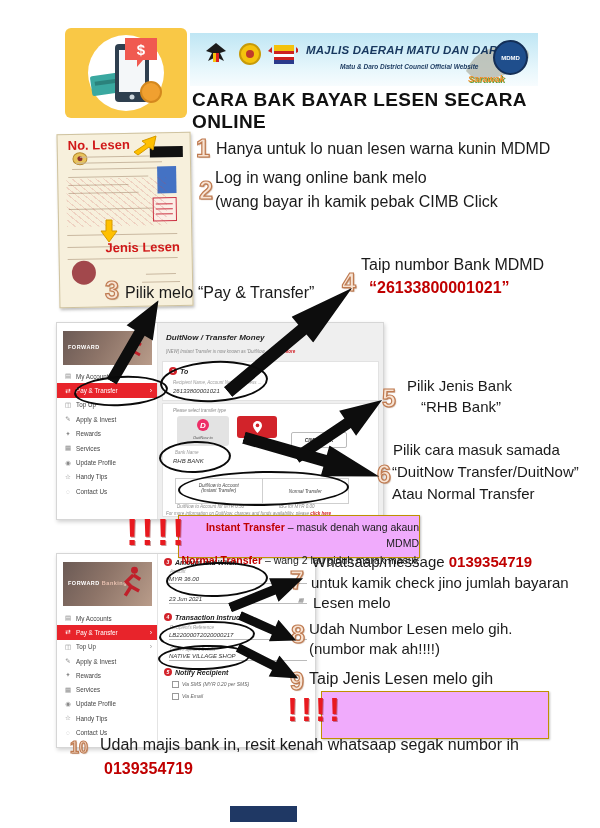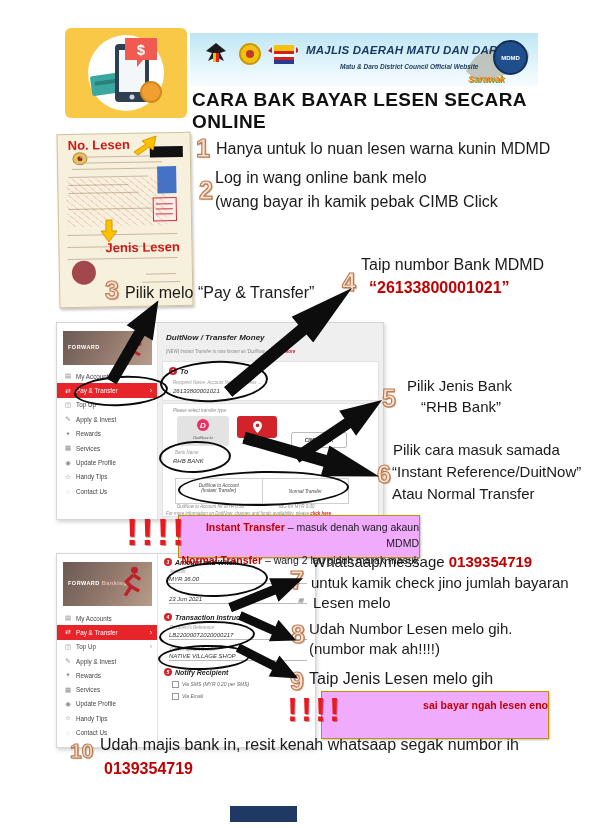--- a/index.html
+++ b/index.html
@@ -159,39 +159,39 @@
 <div class="snum" style="left:342px;top:270px">4</div>
 <div class="stext" style="left:361px;top:256px">Taip numbor Bank MDMD</div>
 <div class="stext red-b" style="left:369px;top:279px">“26133800001021”</div>
 
 <div class="snum" style="left:382px;top:386px">5</div>
 <div class="stext15" style="left:407px;top:377px">Pilik Jenis Bank</div>
 <div class="stext15" style="left:421px;top:398px">“RHB Bank”</div>
 
 <div class="snum" style="left:377px;top:462px">6</div>
 <div class="stext15" style="left:393px;top:441px">Pilik cara masuk samada</div>
-<div class="stext15" style="left:392px;top:463px">“Instant Reference/DuitNow”</div>
+<div class="stext15" style="left:392px;top:463px">“DuitNow Transfer/DuitNow”</div>
 <div class="stext15" style="left:392px;top:485px">Atau Normal Transfer</div>
 
 <div class="stext15" style="left:312px;top:553px">
   <span>Whatsaap/message</span>
   <span class="red-b">0139354719</span>
 </div>
 <div class="snum" style="left:290px;top:568px">7</div>
 <div class="stext15" style="left:311px;top:574px">untuk kamik check jino jumlah bayaran</div>
 <div class="stext15" style="left:313px;top:594px">Lesen melo</div>
 
 <div class="snum" style="left:291px;top:622px">8</div>
 <div class="stext15" style="left:309px;top:620px">Udah Numbor Lesen melo gih.</div>
 <div class="stext15" style="left:309px;top:640px">(numbor mak ah!!!!)</div>
 
 <div class="snum" style="left:290px;top:669px">9</div>
 <div class="stext" style="left:309px;top:670px">Taip Jenis Lesen melo gih</div>
 
-<div class="snum" style="left:70px;top:740px;font-size:21px">10</div>
+<div class="snum" style="left:70px;top:740px;font-size:16px">10</div>
 <div class="stext" style="left:100px;top:736px">Udah majis bank in, resit kenah whatsaap segak numbor ih</div>
 <div class="stext red-b" style="left:104px;top:760px">0139354719</div>
 
 <div class="barrow" style="left:88px;top:323px;width:94px;height:36px;transform:rotate(-60deg)"></div>
 <div class="barrow" style="left:209px;top:320px;width:162px;height:40px;transform:rotate(-40deg)"></div>
 <div class="barrow" style="left:287px;top:411px;width:104px;height:36px;transform:rotate(-34deg)"></div>
 <div class="barrow" style="left:241px;top:438px;width:141px;height:38px;transform:rotate(16deg)"></div>
 <div class="barrow" style="left:227px;top:578px;width:79px;height:30px;transform:rotate(-22deg)"></div>
 <div class="barrow" style="left:237px;top:614px;width:62px;height:28px;transform:rotate(24deg)"></div>
 <div class="barrow" style="left:234px;top:649px;width:68px;height:28px;transform:rotate(27deg)"></div>
@@ -388,16 +388,15 @@
 <div class="ellipse" style="left:158px;top:645px;width:88px;height:21px;transform:rotate(-2deg)"></div>
 
 <div class="bang" style="left:126px;top:514px;font-size:37px">!!!!</div>
 <div class="warnbox" style="left:178px;top:515px;width:240px;height:38px;font-size:10.5px;line-height:1.55;padding-top:3px">
   <div><span class="red-b">Instant Transfer</span><span> – masuk denah wang akaun MDMD</span></div>
   <div><span class="red-b">Normal Transfer</span><span> – wang 2 lau giduh marak masuk</span></div>
 </div>
 
 <div class="bang" style="left:287px;top:693px;font-size:33px">!!!!</div>
 <div class="warnbox" style="left:321px;top:691px;width:226px;height:40px;font-size:10.5px;line-height:1.5;padding-top:6px;color:#c00000;font-weight:bold">
-  <div>sai bayar ngah lesen eno</div>
 </div>
 
 <div class="abs footer-bar"></div>
 
 </body></html>

